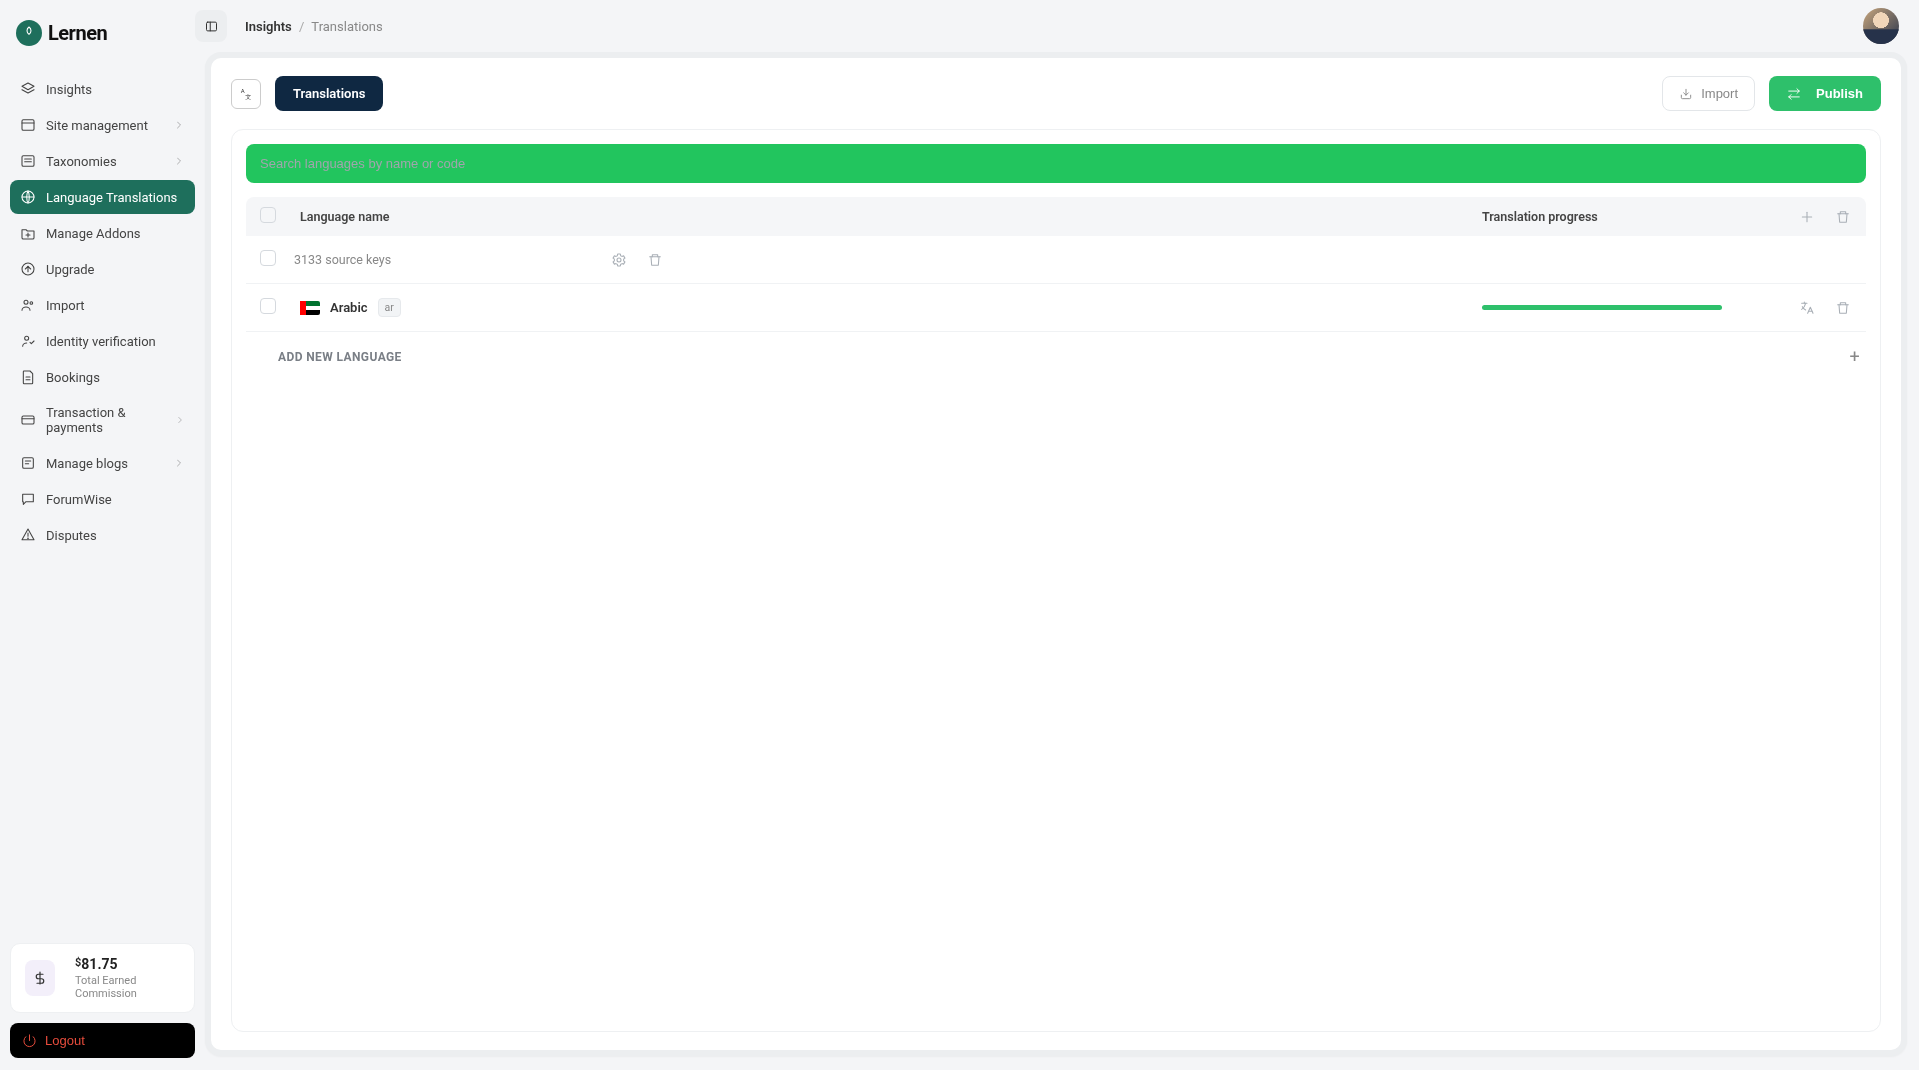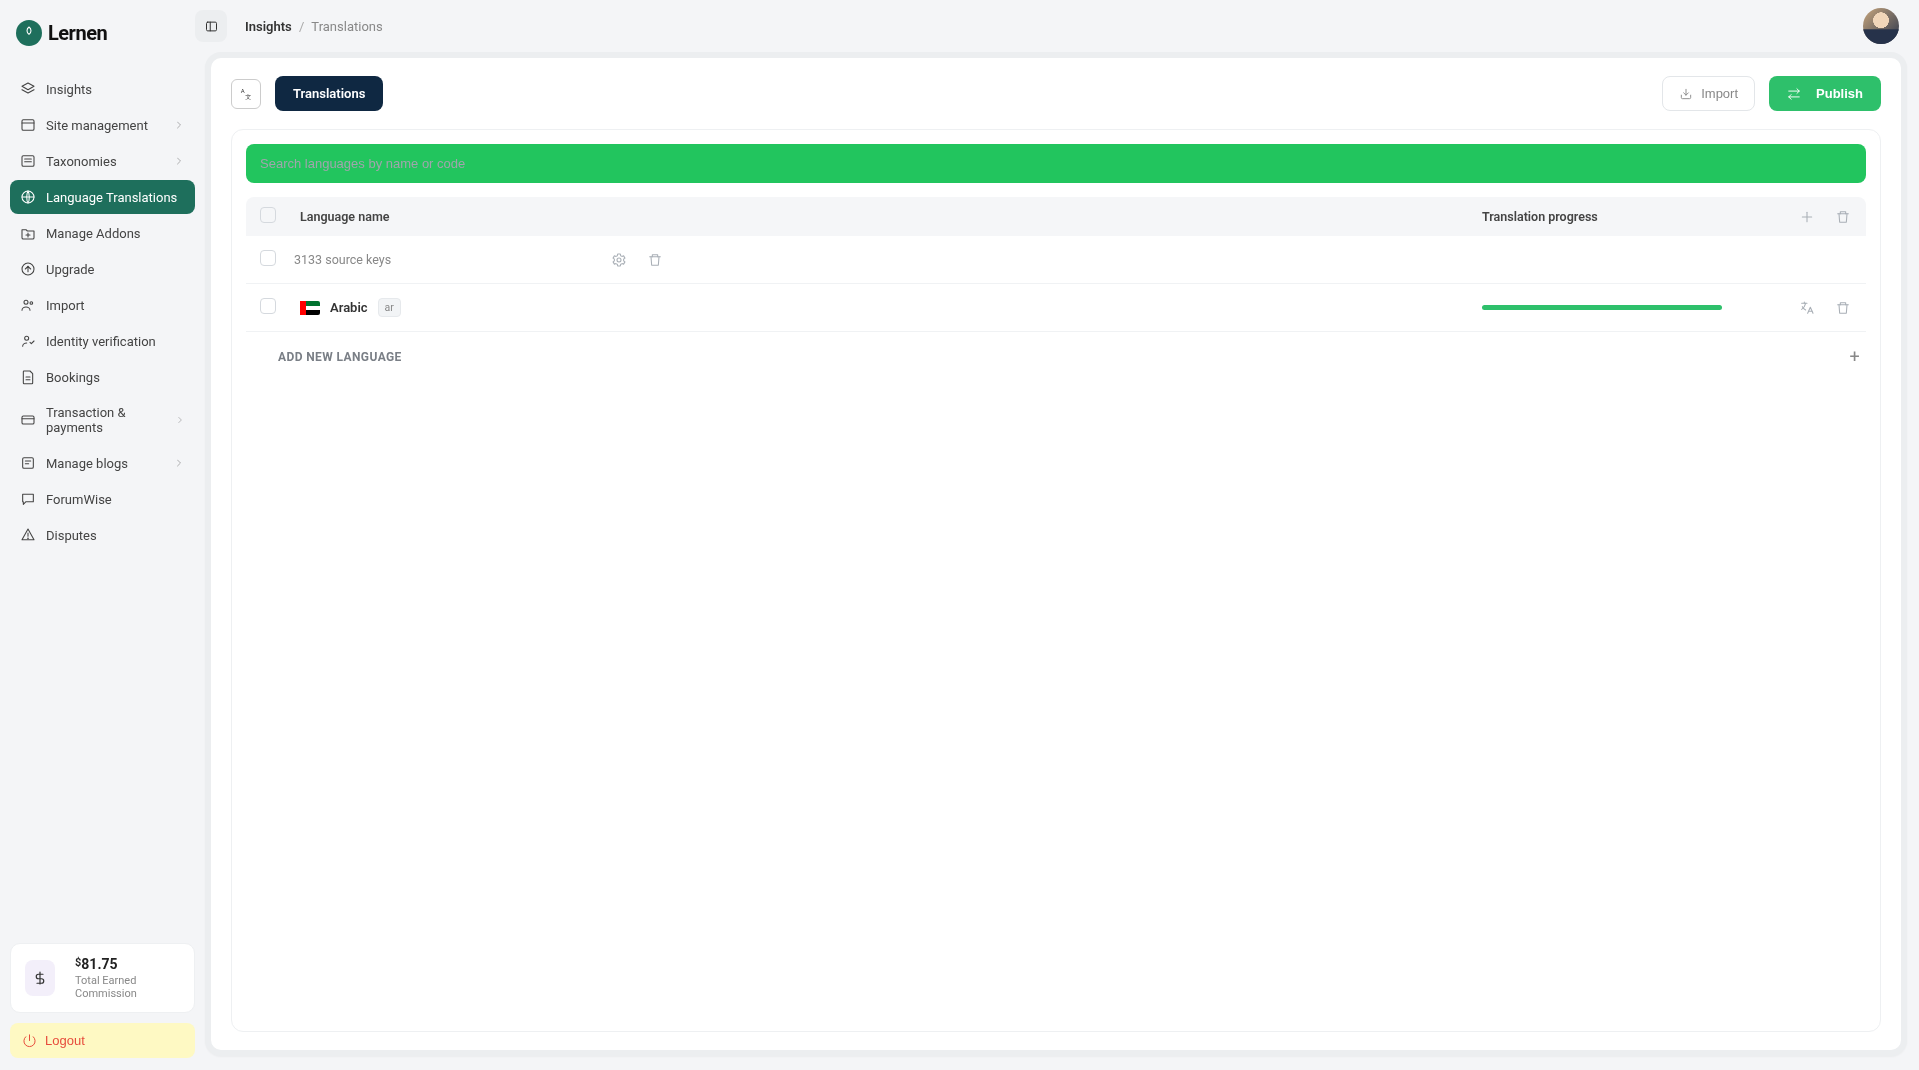--- a/index.html
+++ b/index.html
@@ -20,21 +20,21 @@
     .nav-item .chev { margin-left: auto; opacity: 0.5; }
     .nav-icon { width: 16px; height: 16px; flex-shrink: 0; }
     
     .sidebar-footer { display: flex; flex-direction: column; gap: 10px; }
     .commission-card { background: #fff; border-radius: 10px; padding: 12px 14px; display: flex; align-items: center; gap: 20px; border: 1px solid #eef0f2; }
     .commission-icon-wrap { width: 36px; height: 36px; background: #f3effa; border-radius: 8px; display: flex; align-items: center; justify-content: center; }
     .commission-amount { font-size: 14px; font-weight: 700; color: #222; }
     .commission-amount .cur { font-size: 11px; font-weight: 600; vertical-align: top; }
     .commission-label { font-size: 11px; color: #888; margin-top: 2px; }
     
-    .logout-btn { background: #fef9c3; color: #e74c3c; border: none; border-radius: 8px; padding: 10px 12px; font-size: 13px; display: flex; align-items: center; gap: 8px; cursor: pointer; font-weight: 500; }
+    .logout-btn { background: #000000; color: #e74c3c; border: none; border-radius: 8px; padding: 10px 12px; font-size: 13px; display: flex; align-items: center; gap: 8px; cursor: pointer; font-weight: 500; }
     
     
     .main-col { flex: 1; display: flex; flex-direction: column; }
     .topbar { height: 52px; display: flex; align-items: center; padding: 0 20px 0 0; }
     .collapse-btn { width: 32px; height: 32px; background: #eceef0; border-radius: 8px; display: flex; align-items: center; justify-content: center; margin-left: -10px; cursor: pointer; }
     .breadcrumb { margin-left: 18px; font-size: 13px; color: #333; }
     .breadcrumb .sep { color: #aaa; margin: 0 4px; }
     .breadcrumb .current { color: #888; }
     .avatar { margin-left: auto; width: 36px; height: 36px; border-radius: 50%; background: linear-gradient(135deg,#c9a77e,#26324a); position: relative; overflow: hidden; }
     .avatar::after { content: ""; position: absolute; inset: 0; background: radial-gradient(circle at 50% 34%, #f1d6b9 0 26%, transparent 27%), linear-gradient(to top, #26324a 0 40%, transparent 41%); }

